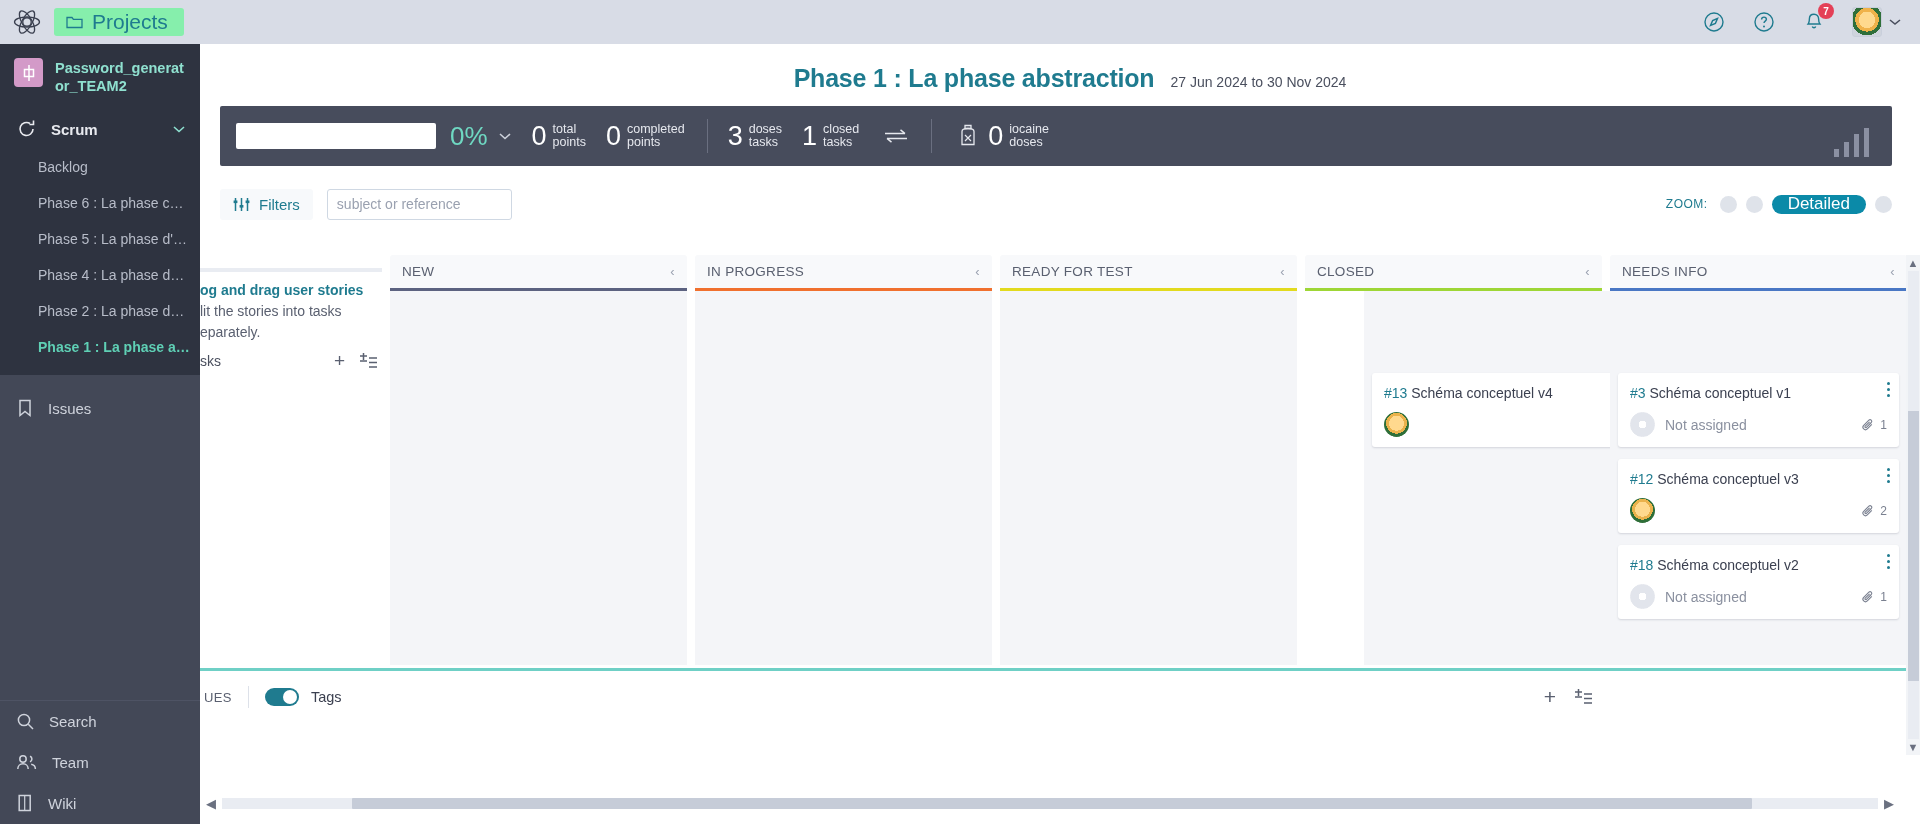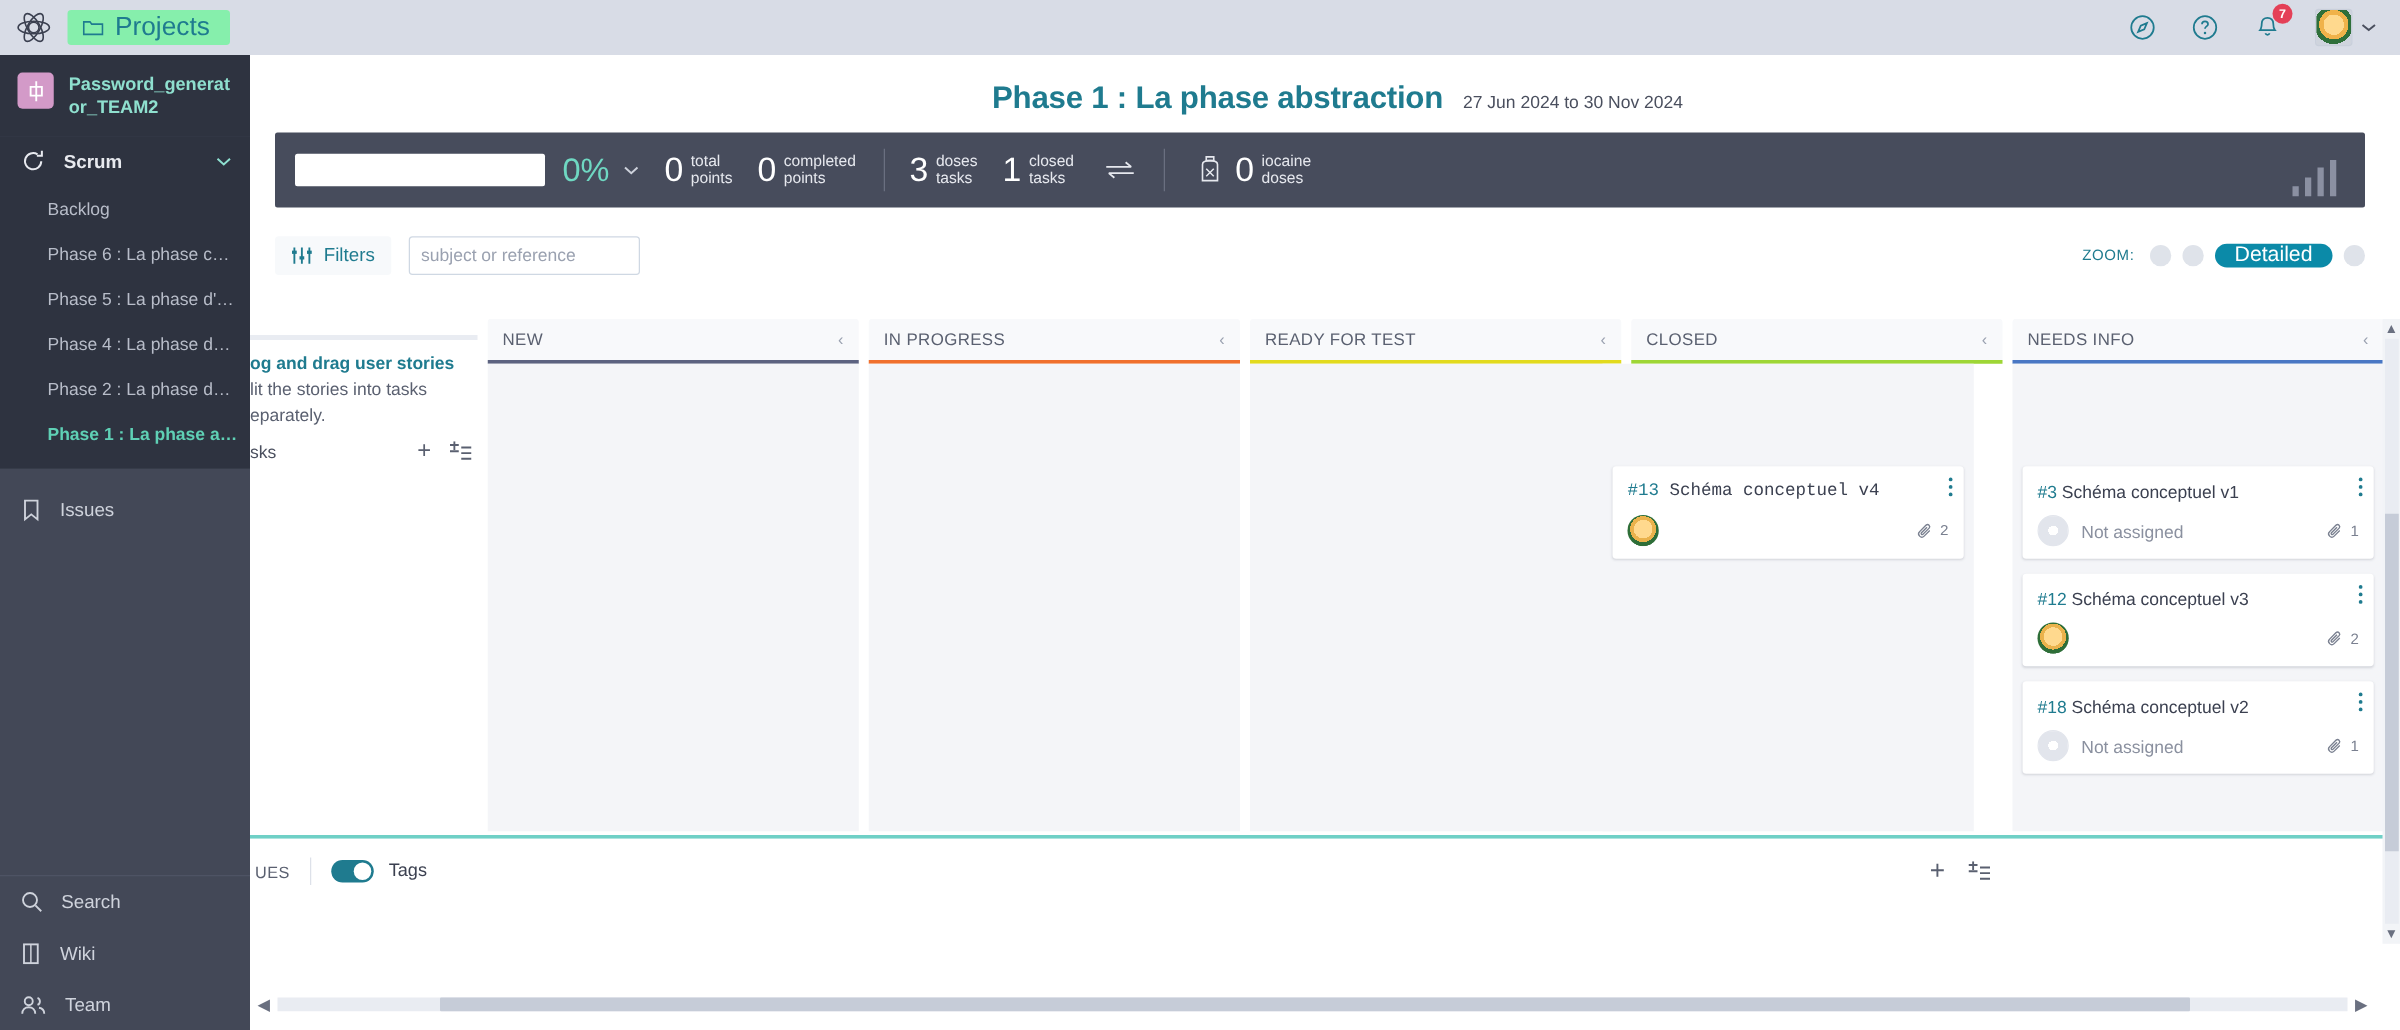--- a/index.html
+++ b/index.html
@@ -331,33 +331,33 @@
 
   <div id="bottom-block">
     <div class="nav-main">
       <svg width="19" height="19" viewBox="0 0 19 19">
         <circle cx="8" cy="8" r="5.6" fill="none" stroke="#cfd3dc" stroke-width="1.5"></circle>
         <path d="M12.3 12.3 17 17" stroke="#cfd3dc" stroke-width="1.5"></path>
       </svg>
       <span>Search</span>
     </div>
     <div class="nav-main">
-      <svg width="18" height="20" viewBox="0 0 18 20">
-        <rect x="3.2" y="2.5" width="11" height="15" fill="none" stroke="#cfd3dc" stroke-width="1.5"></rect>
-        <path d="M8.7 2.5v15" stroke="#cfd3dc" stroke-width="1.2"></path>
-      </svg>
-      <span>Wiki</span>
-    </div>
-    <div class="nav-main">
       <svg width="22" height="18" viewBox="0 0 22 18">
         <circle cx="7" cy="6" r="3.2" fill="none" stroke="#cfd3dc" stroke-width="1.5"></circle>
         <path d="M1.8 16c0-3.2 2.3-5.2 5.2-5.2s5.2 2 5.2 5.2" fill="none" stroke="#cfd3dc" stroke-width="1.5"></path>
         <path d="M14 3.3a3 3 0 0 1 0 5.6M15.2 11.2c2.5.4 4.2 2.3 4.2 4.8" fill="none" stroke="#cfd3dc" stroke-width="1.5"></path>
       </svg>
       <span>Team</span>
+    </div>
+    <div class="nav-main">
+      <svg width="18" height="20" viewBox="0 0 18 20">
+        <rect x="3.2" y="2.5" width="11" height="15" fill="none" stroke="#cfd3dc" stroke-width="1.5"></rect>
+        <path d="M8.7 2.5v15" stroke="#cfd3dc" stroke-width="1.2"></path>
+      </svg>
+      <span>Wiki</span>
     </div>
   </div>
 
 </div>
 
 <div id="main">
 
   <div id="title-row">
     <div id="sprint-title">Phase 1 : La phase abstraction</div>
     <div id="sprint-dates">27 Jun 2024 to 30 Nov 2024</div>
@@ -474,21 +474,21 @@
       <span>NEEDS INFO</span>
       <span class="ch-chev">‹</span>
       <div class="underbar" style="background:#4977c4"></div>
     </div>
   </div>
 
   <div class="col-body" style="left:190px;"></div>
   <div class="col-body" style="left:495px;"></div>
   <div class="col-body" style="left:800px;"></div>
 
-  <div class="col-body" style="left:1082px;font-family:Liberation Mono, monospace;">
+  <div class="col-body" style="left:1164px;">
     <div style="height:82px"></div>
     <div class="card">
       <div class="kebab">
           <span></span>
           <span></span>
           <span></span>
         </div>
       <div class="card-title">
         <span class="card-ref">#13</span>
         <span>Schéma conceptuel v4</span>

